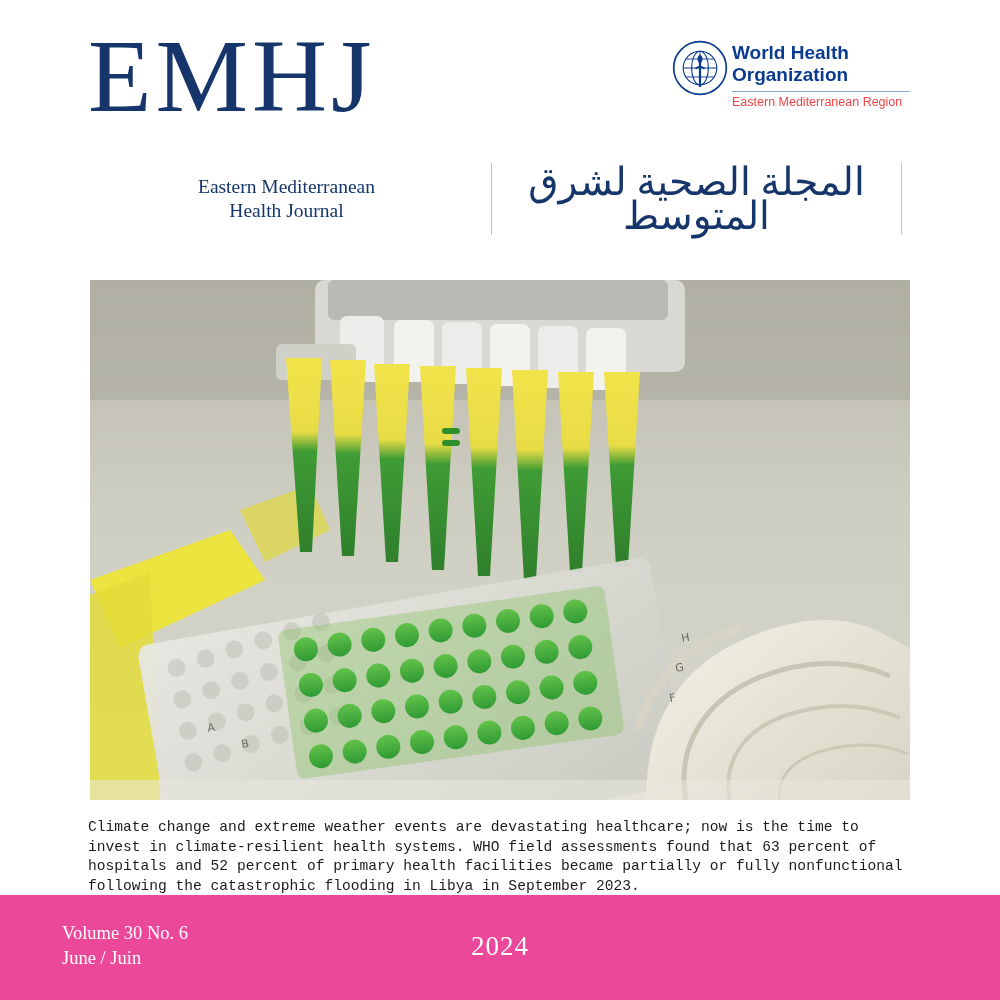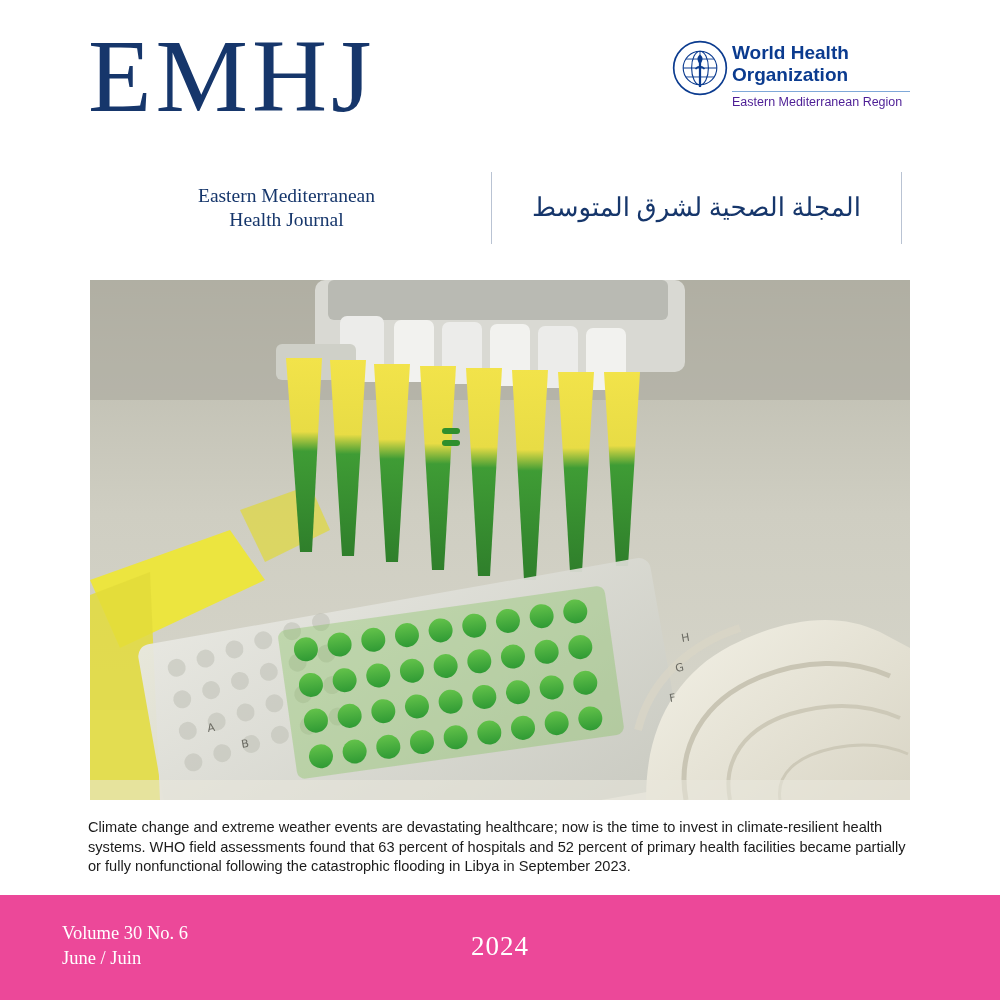--- a/index.html
+++ b/index.html
@@ -68,44 +68,44 @@
   .who-rule {
     margin: 5px 0 3px 0;
     width: 178px;
     height: 1px;
     background: #7fa8d8;
   }
   .who-region {
     font-family: "Liberation Sans", sans-serif;
     font-size: 12.5px;
     line-height: 15px;
-    color: #4c1d95;
+    color: #ef4444;
   }
 
   
   .titles {
     position: absolute;
     left: 90px;
-    top: 172px;
+    top: 163px;
     width: 820px;
     height: 72px;
     display: flex;
     align-items: center;
   }
   .title-cell {
     flex: 1 1 0;
     text-align: center;
     color: #16366b;
     font-family: "Liberation Serif", serif;
     font-size: 19.5px;
     line-height: 24px;
     white-space: pre-line;
   }
   .title-cell.arabic {
-    font-size: 26px;
+    font-size: 39px;
     line-height: 34px;
     direction: rtl;
   }
   .vrule {
     width: 1px;
     align-self: stretch;
     background: #b9c3d3;
     margin: 0 8px;
   }
 
@@ -120,21 +120,21 @@
     background: #cfcfc8;
   }
   .photo-svg { display: block; width: 820px; height: 520px; }
 
   
   .caption {
     position: absolute;
     left: 88px;
     top: 818px;
     width: 828px;
-    font-family: Liberation Sans, sans-serif;
+    font-family: Liberation Mono, monospace;
     font-size: 14.6px;
     line-height: 19.5px;
     color: #1b1b1b;
     text-align: left;
   }
 
   
   .footer {
     position: absolute;
     left: 0;

